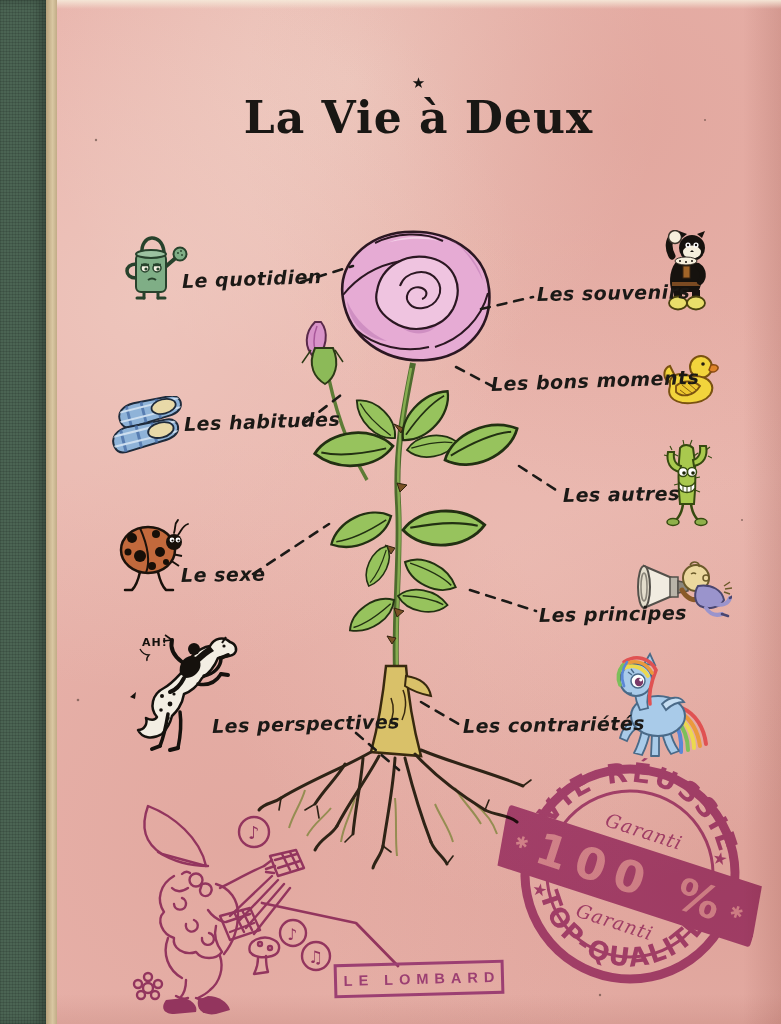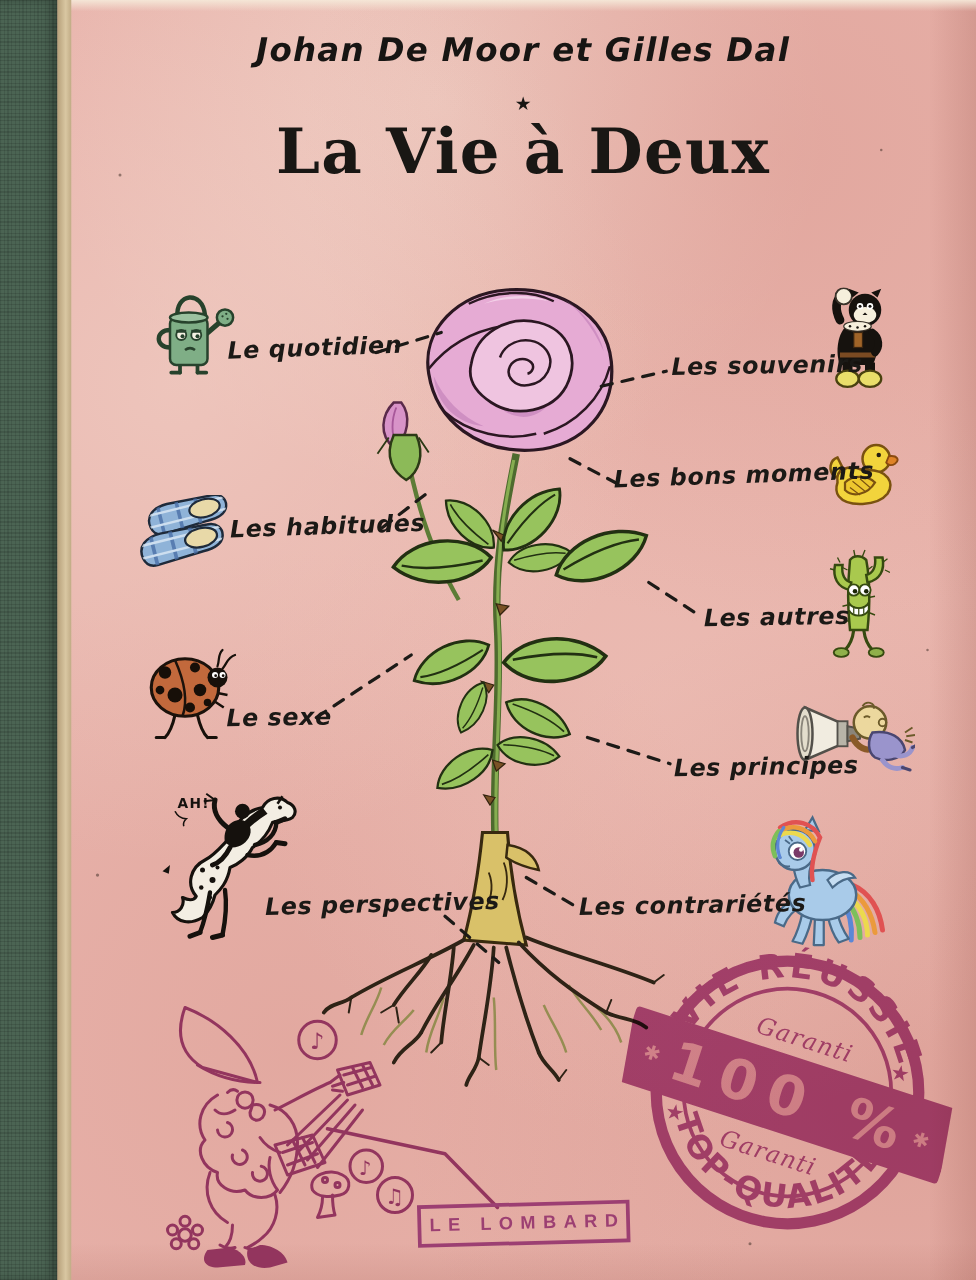--- a/index.html
+++ b/index.html
@@ -20,21 +20,21 @@
   .spine{position:absolute;left:0;top:0;width:46px;height:1024px;z-index:3;background:#4b6453;
     background-image:repeating-linear-gradient(0deg, rgba(0,0,0,.12) 0 1px, transparent 1px 3px),
       repeating-linear-gradient(90deg, rgba(0,0,0,.10) 0 1px, transparent 1px 3px);
     box-shadow:inset -6px 0 8px rgba(0,0,0,.25);}
   .spine-edge{position:absolute;left:46px;top:0;width:11px;height:1024px;z-index:3;background:#d9c7a2;
     background-image:linear-gradient(to right, rgba(120,90,50,.35), rgba(120,90,50,0) 60%, rgba(120,90,50,.25));}
   .art{position:absolute;z-index:4;}
   .header{position:absolute;left:56px;right:0;text-align:center;z-index:5;}
   .authors{top:26px;font-size:26px;font-style:italic;font-weight:bold;letter-spacing:1px;color:#171513;}
   .sep-star{top:74px;font-size:15px;color:#171513;}
-  .title{top:96px;font-family:"DejaVu Serif",serif;font-weight:bold;font-size:50px;
+  .title{top:96px;font-family:"DejaVu Serif",serif;font-weight:bold;font-size:44px;
          letter-spacing:1px;color:#191714;line-height:1;}
   .callout{position:absolute;z-index:6;font-size:19px;font-style:italic;font-weight:bold;
            letter-spacing:.5px;color:#1b1916;white-space:nowrap;transform-origin:left center;}
   #lbl-quotidien{left:182px;top:270px;transform:rotate(-2deg);}
   #lbl-souvenirs{left:537px;top:283px;transform:rotate(-1deg);}
   #lbl-bons{left:491px;top:373px;transform:rotate(-2deg);}
   #lbl-habitudes{left:184px;top:413px;transform:rotate(-2deg);}
   #lbl-autres{left:563px;top:484px;transform:rotate(-1deg);}
   #lbl-sexe{left:181px;top:564px;transform:rotate(-1deg);}
   #lbl-principes{left:539px;top:604px;transform:rotate(-1deg);}
@@ -52,21 +52,20 @@
 </style>
 </head>
 <body>
 
 <div class="page">
   <div class="texture"></div>
   <div class="top-edge"></div>
   <div class="spine"></div>
   <div class="spine-edge"></div>
 
-  <div class="header authors">Johan De Moor et Gilles Dal</div>
   <div class="header sep-star">★</div>
   <div class="header title">La Vie à Deux</div>
 
   <svg class="overlay" width="781" height="1024" viewBox="0 0 781 1024">
     <g stroke="#1c1a17" stroke-width="2.6" stroke-dasharray="9 8" stroke-linecap="round" fill="none">
       <path d="M301,282 L353,266"></path>
       <path d="M481,309 L533,297"></path>
       <path d="M456,367 L494,387"></path>
       <path d="M306,422 L341,395"></path>
       <path d="M519,466 L559,492"></path>

